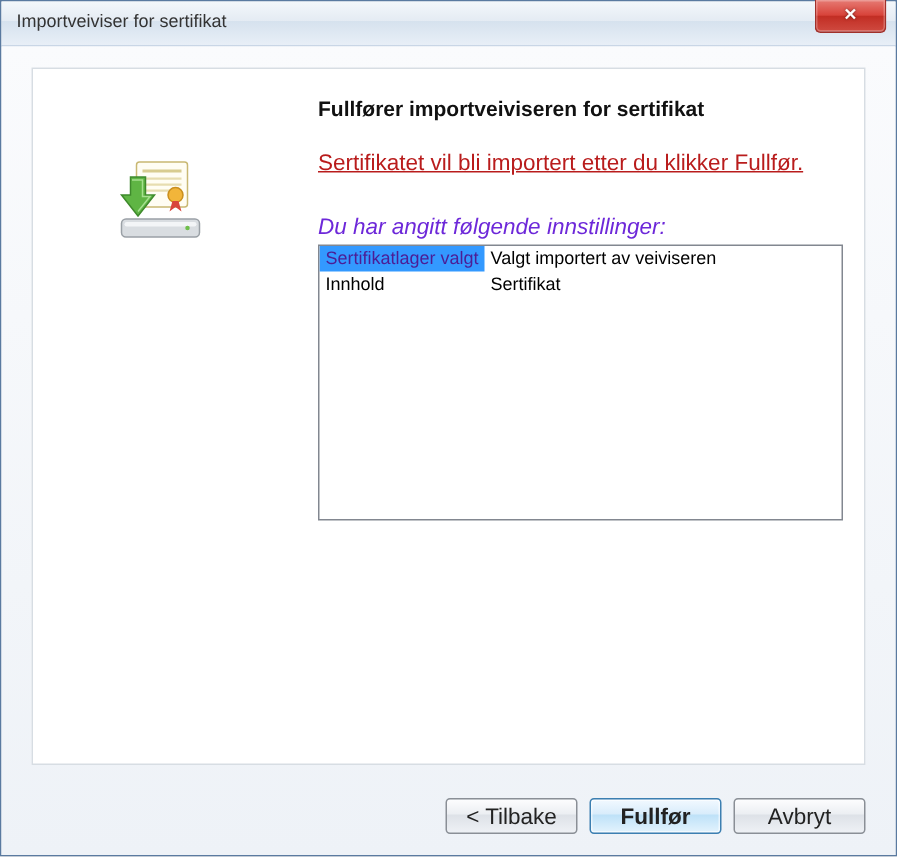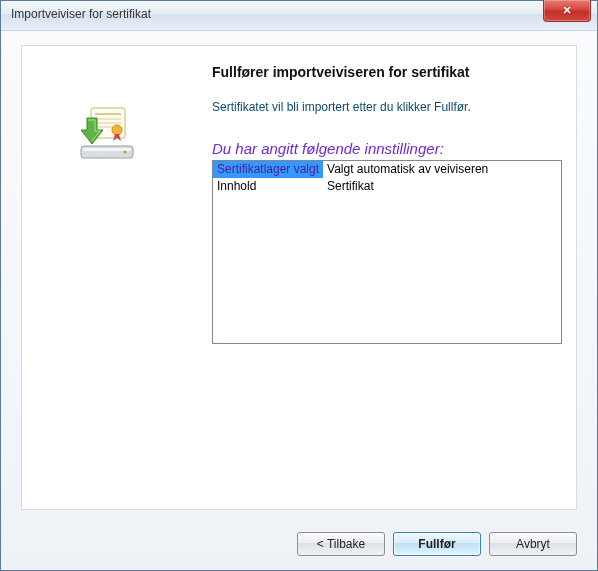--- a/index.html
+++ b/index.html
@@ -97,23 +97,24 @@
     bottom: 14px;
   }
   .main-title {
     font-size: 14px;
     font-weight: bold;
     color: #111;
     margin: 0 0 18px 0;
     line-height: 1.25;
   }
   .main-text {
-    font-size: 12px;
-    color: #0c4a6e;
+    font-size: 15px;
+    color: #b91c1c;
     margin: 0 0 26px 0;
+    text-decoration: underline;
   }
   .settings-label {
     font-size: 15px;
     color: #6d28d9;
     margin: 0 0 3px 0;
     font-style: italic;
   }
   .settings-box {
     border: 1px solid #828790;
     height: 182px;
@@ -143,21 +144,21 @@
     gap: 8px;
   }
   .btn {
     min-width: 88px;
     height: 24px;
     box-sizing: border-box;
     border: 1px solid #8a8f96;
     border-radius: 3px;
     background: linear-gradient(to bottom, #fdfdfe 0%, #ebeef2 45%, #dde1e7 46%, #eef1f5 100%);
     font-family: inherit;
-    font-size: 12px;
+    font-size: 15px;
     color: #222;
     padding: 0 10px;
     cursor: default;
   }
   .btn.default {
     border-color: #3c7fb1;
     background: linear-gradient(to bottom, #f2f9ff 0%, #d8ecfb 45%, #bde1f8 46%, #e3f3fd 100%);
     box-shadow: inset 0 0 0 1px rgba(255,255,255,0.6);
     font-weight: bold;
   }
@@ -201,21 +202,21 @@
       <div class="main">
         <h1 class="main-title">Fullfører importveiviseren for sertifikat</h1>
         <p class="main-text">Sertifikatet vil bli importert etter du klikker Fullfør.</p>
         <p class="settings-label">Du har angitt følgende innstillinger:</p>
 
         <div class="settings-box">
           <table class="settings-table">
             <tbody>
                 <tr>
               <td class="cell-key selected">Sertifikatlager valgt</td>
-              <td>Valgt automatisk av veiviseren</td>
+              <td>Valgt importert av veiviseren</td>
             </tr>
             <tr>
               <td class="cell-key">Innhold</td>
               <td>Sertifikat</td>
             </tr>
           </tbody>
             </table>
         </div>
       </div>
 

